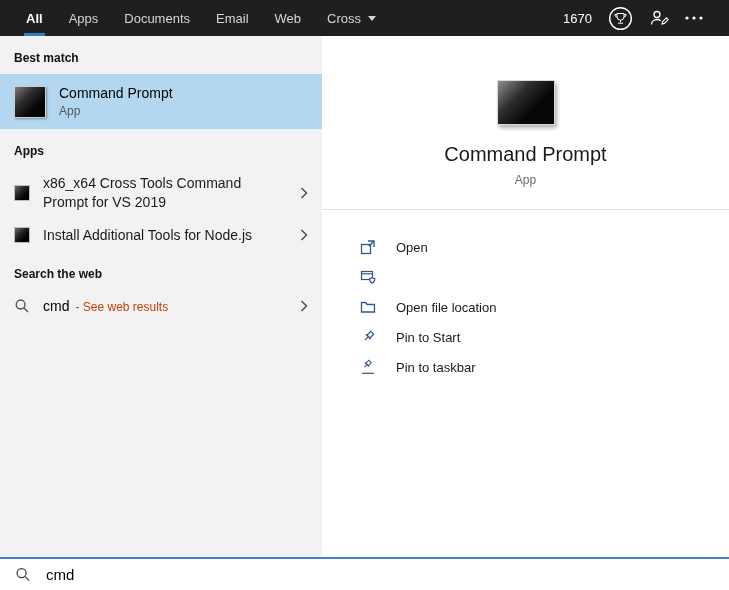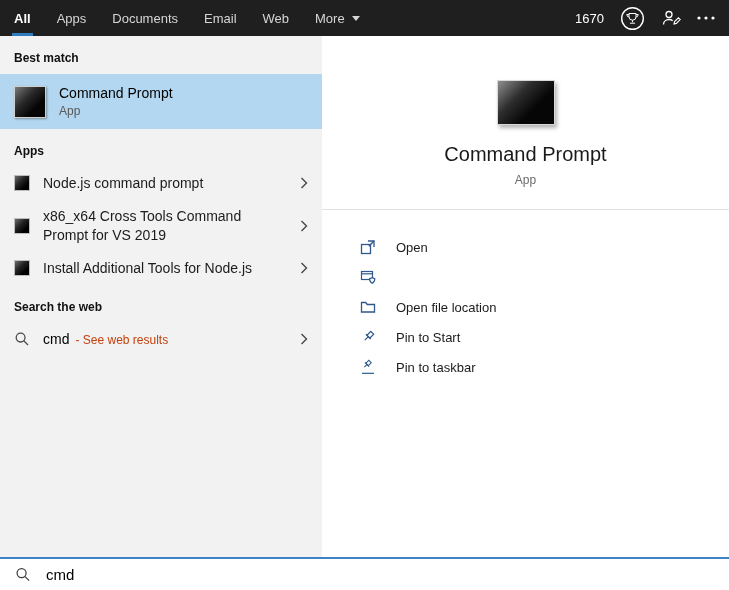--- a/index.html
+++ b/index.html
@@ -1,20 +1,20 @@
 <!DOCTYPE html>
 <html><head>
 <meta charset="utf-8">
 <style>
   html,body{margin:0;padding:0;}
   body{width:729px;height:590px;font-family:"Liberation Sans","DejaVu Sans",sans-serif;}
   .app{width:729px;height:590px;display:flex;flex-direction:column;overflow:hidden;background:#fff;}
 
   
-  .topbar{flex:0 0 36px;height:36px;background:#1f1f1f;display:flex;align-items:stretch;padding:0 14px;box-sizing:border-box;}
+  .topbar{flex:0 0 36px;height:36px;background:#1f1f1f;display:flex;align-items:stretch;padding:0 26px;box-sizing:border-box;}
   .tabs{display:flex;align-items:stretch;gap:26px;}
   .tab{display:flex;align-items:center;color:#d6d6d6;font-size:13px;position:relative;cursor:pointer;white-space:nowrap;}
   .tab.active{color:#fff;font-weight:bold;}
   .tab.active::after{content:"";position:absolute;left:-2px;right:-2px;bottom:0;height:3px;background:#2f7cc0;}
   .caret-down{width:0;height:0;border-left:4px solid transparent;border-right:4px solid transparent;border-top:5px solid #d6d6d6;margin-left:7px;}
   .topbar-right{margin-left:auto;display:flex;align-items:center;gap:16px;}
   .points{color:#fff;font-size:13px;}
   .icon-btn{display:flex;align-items:center;justify-content:center;cursor:pointer;}
 
   
@@ -68,21 +68,21 @@
       <div class="tab">
           <span>Documents</span>
         </div>
       <div class="tab">
           <span>Email</span>
         </div>
       <div class="tab">
           <span>Web</span>
         </div>
       <div class="tab">
-        <span>More</span>
+        <span>Cross</span>
         <span class="caret-down"></span>
       </div>
     </div>
     <div class="topbar-right">
       <span class="points">1670</span>
       <span class="icon-btn">
         <svg width="25" height="25" viewBox="0 0 25 25">
           <circle cx="12.5" cy="12.5" r="10.8" fill="none" stroke="#fff" stroke-width="1.4"></circle>
           <path d="M9 7.5h7v3.2a3.5 3.5 0 0 1-7 0z" fill="none" stroke="#fff"></path>
           <path d="M9 8.5H6.8a2.6 2.6 0 0 0 2.4 2.6" fill="none" stroke="#fff"></path>
@@ -116,29 +116,20 @@
       <div class="best-match">
         <span class="term-icon-32"></span>
         <span class="bm-text">
           <span class="bm-title">Command Prompt</span>
           <span class="bm-sub">App</span>
         </span>
       </div>
 
       <div class="section-header">Apps</div>
 
-      <div class="row">
-        <span class="term-icon-16"></span>
-        <span class="row-label">Node.js command prompt</span>
-        <span class="chev">
-          <svg width="8" height="12" viewBox="0 0 8 12">
-              <polyline points="1.5,1 6.5,6 1.5,11" fill="none" stroke="#474747" stroke-width="1.4"></polyline>
-            </svg>
-        </span>
-      </div>
 
       <div class="row">
         <span class="term-icon-16"></span>
         <span class="row-label">x86_x64 Cross Tools Command Prompt for VS 2019</span>
         <span class="chev">
           <svg width="8" height="12" viewBox="0 0 8 12">
               <polyline points="1.5,1 6.5,6 1.5,11" fill="none" stroke="#474747" stroke-width="1.4"></polyline>
             </svg>
         </span>
       </div>

